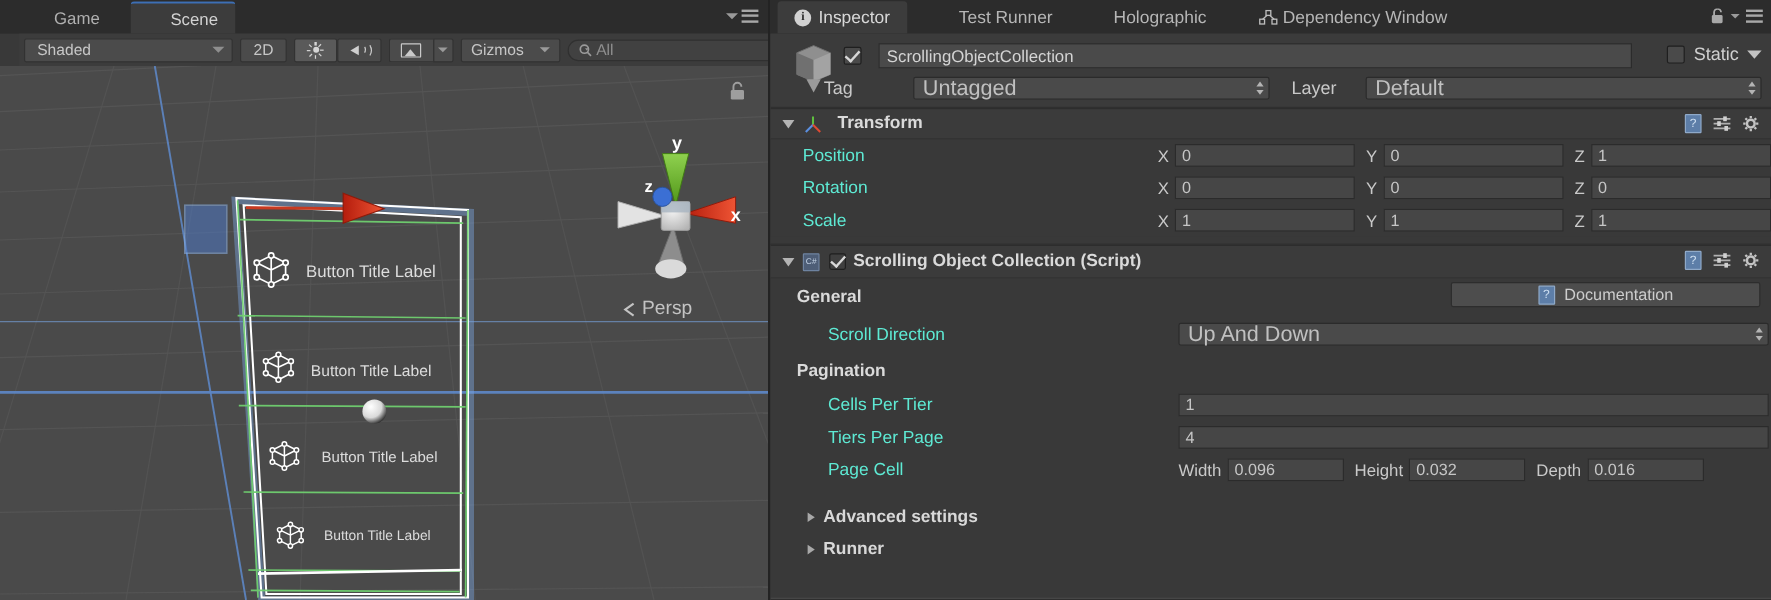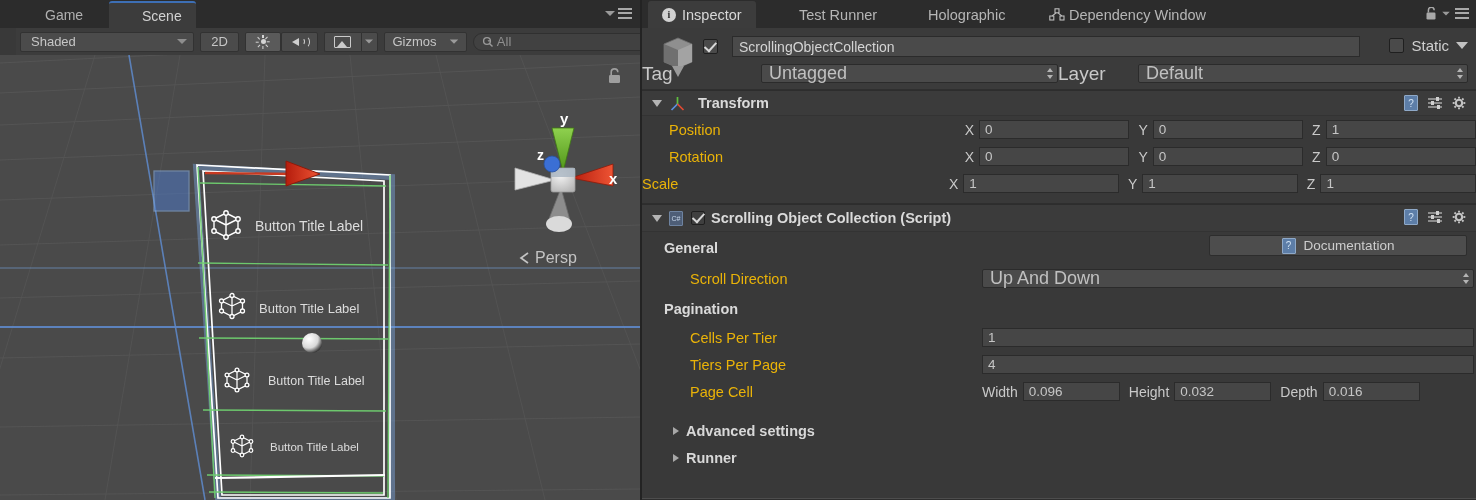--- a/index.html
+++ b/index.html
@@ -103,21 +103,21 @@
      display:flex;align-items:center;justify-content:center;cursor:pointer;}
   .cb.checked:after{ content:'';width:5px;height:10px;border:solid #d8d8d8;border-width:0 2px 2px 0;
      transform:rotate(42deg) translate(-1px,-1px);}
   .name-field{ position:absolute; left:90px; top:8px; width:628px; height:21px; background:#4a4a4a;
      border:1px solid #2b2b2b; color:#d4d4d4; font-size:14px; padding:1px 6px; line-height:19px; cursor:text;}
   .static-wrap{ position:absolute; right:8px; top:9px; display:flex; align-items:center; gap:7px;
      color:#d0d0d0; font-size:15px; }
   .tri-dn{ width:0;height:0;border-left:6px solid transparent;border-right:6px solid transparent;border-top:7px solid #c2c2c2;cursor:pointer;}
 
   .tag-row{ position:absolute; left:0; top:33px; width:100%; height:25px; display:flex; align-items:center; }
-  .lbl-r{ color:#c9c9c9; font-size:19px; text-align:left; }
+  .lbl-r{ color:#c9c9c9; font-size:15px; text-align:center; }
   .dropdown{ background:#4a4a4a; border:1px solid #2b2b2b; border-radius:2px; height:19px;
      display:flex;align-items:center;justify-content:space-between; padding:0 4px 0 7px;
      color:#c0c0c0; font-size:18px; cursor:pointer;}
   .updown{ width:7px;height:11px; display:flex;flex-direction:column;justify-content:space-between;align-items:center;}
   .updown i{ display:block;width:0;height:0;border-left:3.5px solid transparent;border-right:3.5px solid transparent;}
   .updown i.u{ border-bottom:4px solid #b4b4b4; }
   .updown i.d{ border-top:4px solid #b4b4b4; }
 
   .comp-header{ position:relative; height:25px; background:#3b3b3b; display:flex; align-items:center;
      border-top:1px solid #2d2d2d; border-bottom:1px solid #333;}
@@ -125,21 +125,21 @@
   .comp-title{ color:#dadada; font-size:14.5px; font-weight:bold; }
   .comp-icons{ position:absolute; right:9px; top:4px; display:flex; align-items:center; gap:9px;}
   .ico-help{ width:14px;height:16px;border:1.5px solid #8fa9c8;border-radius:1px;background:#5d7ea8;
      color:#cfe0f2;font-size:10px;display:flex;align-items:center;justify-content:center;cursor:pointer;}
   .ico-preset{ width:16px;height:14px;cursor:pointer;}
   .ico-gear{ width:15px;height:15px;cursor:pointer;}
   .ico-cs{ width:14px;height:15px;background:#4e5e77;border:1px solid #6e83a0;border-radius:1px;
      color:#c7d6e8; font-size:7px; display:flex;align-items:center;justify-content:center;}
 
   .prop-row{ position:relative; height:27px; display:flex; align-items:center; }
-  .prop-label{ color:#eab308; font-size:14.5px; }
+  .prop-label{ color:#5eead4; font-size:14.5px; }
   .vecfield{ background:#464646; border:1px solid #2b2b2b; height:19px; color:#c6c6c6;
      font-size:13.5px; padding:0 5px; line-height:17px; cursor:text;}
   .axis{ color:#c9c9c9; font-size:14px; }
 
   .section-title{ color:#dadada; font-size:14.5px; font-weight:bold; }
   .doc-btn{ position:absolute; right:9px; top:3px; width:258px; height:21px; background:#4d4d4d;
      border:1px solid #2d2d2d; border-radius:2px; display:flex; align-items:center; justify-content:center;
      gap:8px; color:#cdcdcd; font-size:13.5px; cursor:pointer;}
   .foldout-row{ height:27px; display:flex; align-items:center; gap:7px; padding-left:31px; cursor:pointer;}
   .foldout-row .t{ color:#d8d8d8; font-size:14.5px; font-weight:bold;}
@@ -510,21 +510,21 @@
       <div class="prop-row">
         <span class="prop-label" style="margin-left:27px;width:310px;">Rotation</span>
         <span class="axis">X</span>
         <span class="vecfield" style="width:157px;margin-left:5px;">0</span>
         <span class="axis" style="margin-left:9px;">Y</span>
         <span class="vecfield" style="width:157px;margin-left:5px;">0</span>
         <span class="axis" style="margin-left:9px;">Z</span>
         <span class="vecfield" style="width:157px;margin-left:5px;">0</span>
       </div>
       <div class="prop-row">
-        <span class="prop-label" style="width:310px;">Scale</span>
+        <span class="prop-label" style="margin-left:27px;width:310px;">Scale</span>
         <span class="axis">X</span>
         <span class="vecfield" style="width:157px;margin-left:5px;">1</span>
         <span class="axis" style="margin-left:9px;">Y</span>
         <span class="vecfield" style="width:157px;margin-left:5px;">1</span>
         <span class="axis" style="margin-left:9px;">Z</span>
         <span class="vecfield" style="width:157px;margin-left:5px;">1</span>
       </div>
 
       <div style="height:7px;background:#393939;border-bottom:1px solid #2e2e2e;"></div>
 

